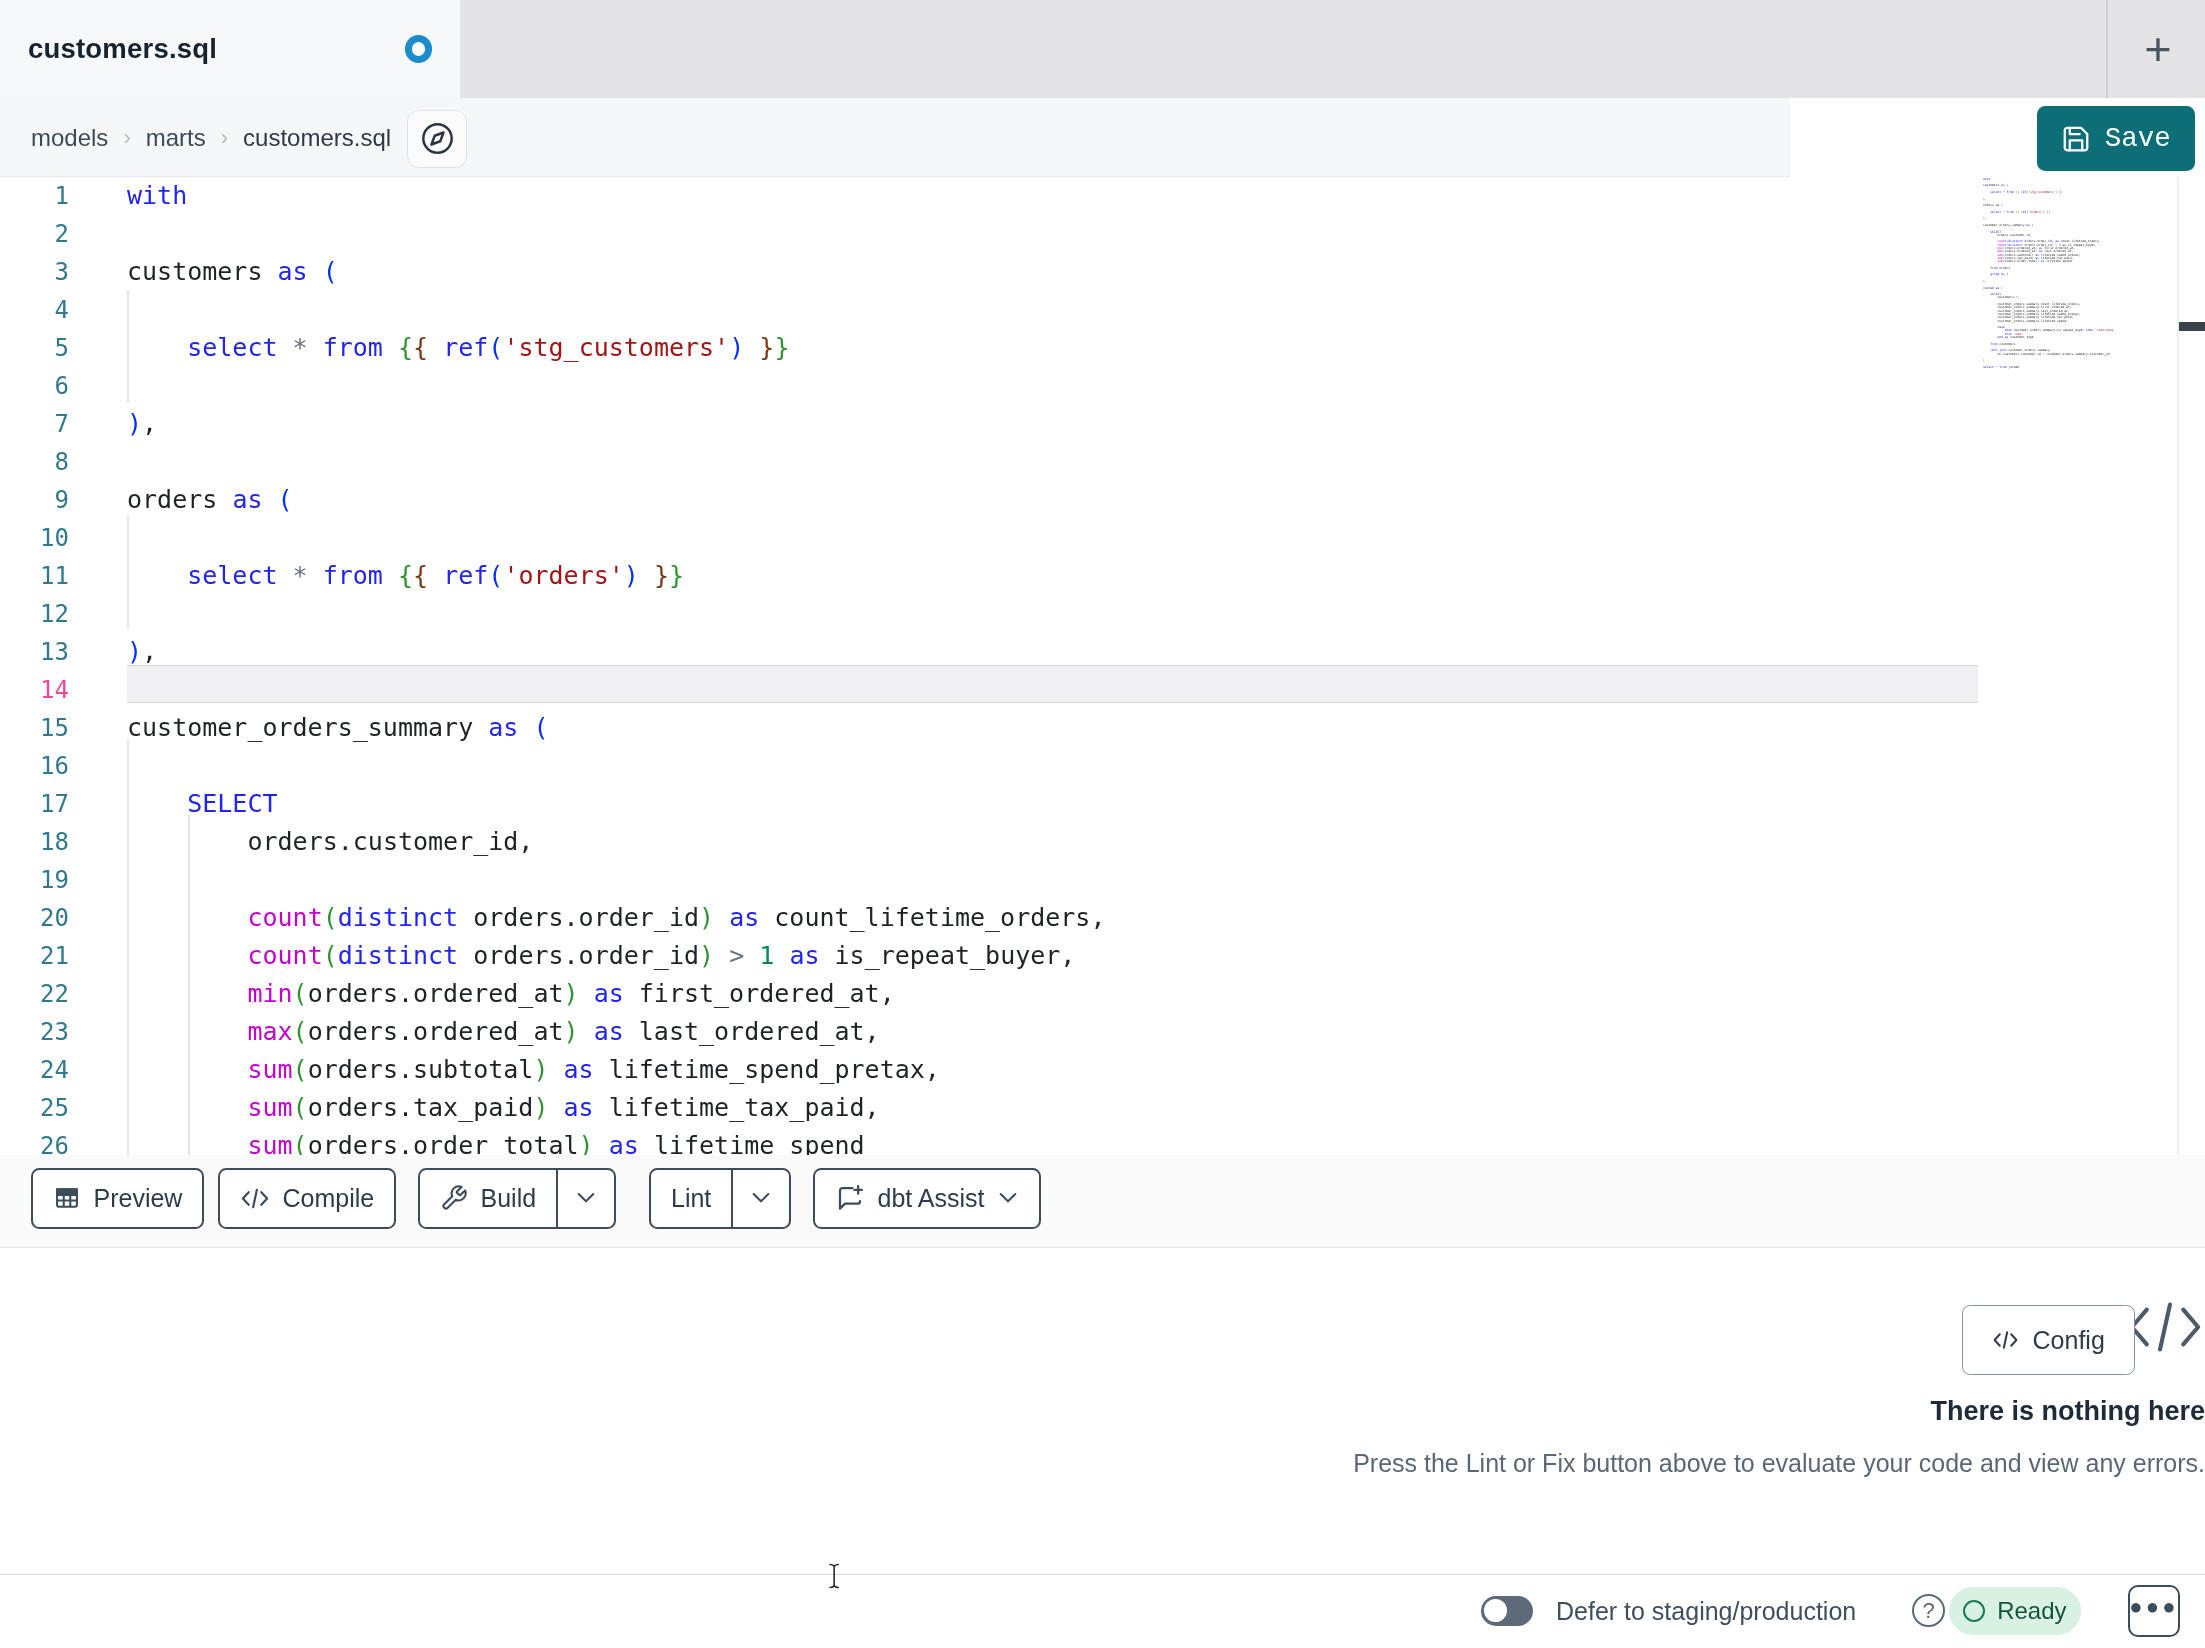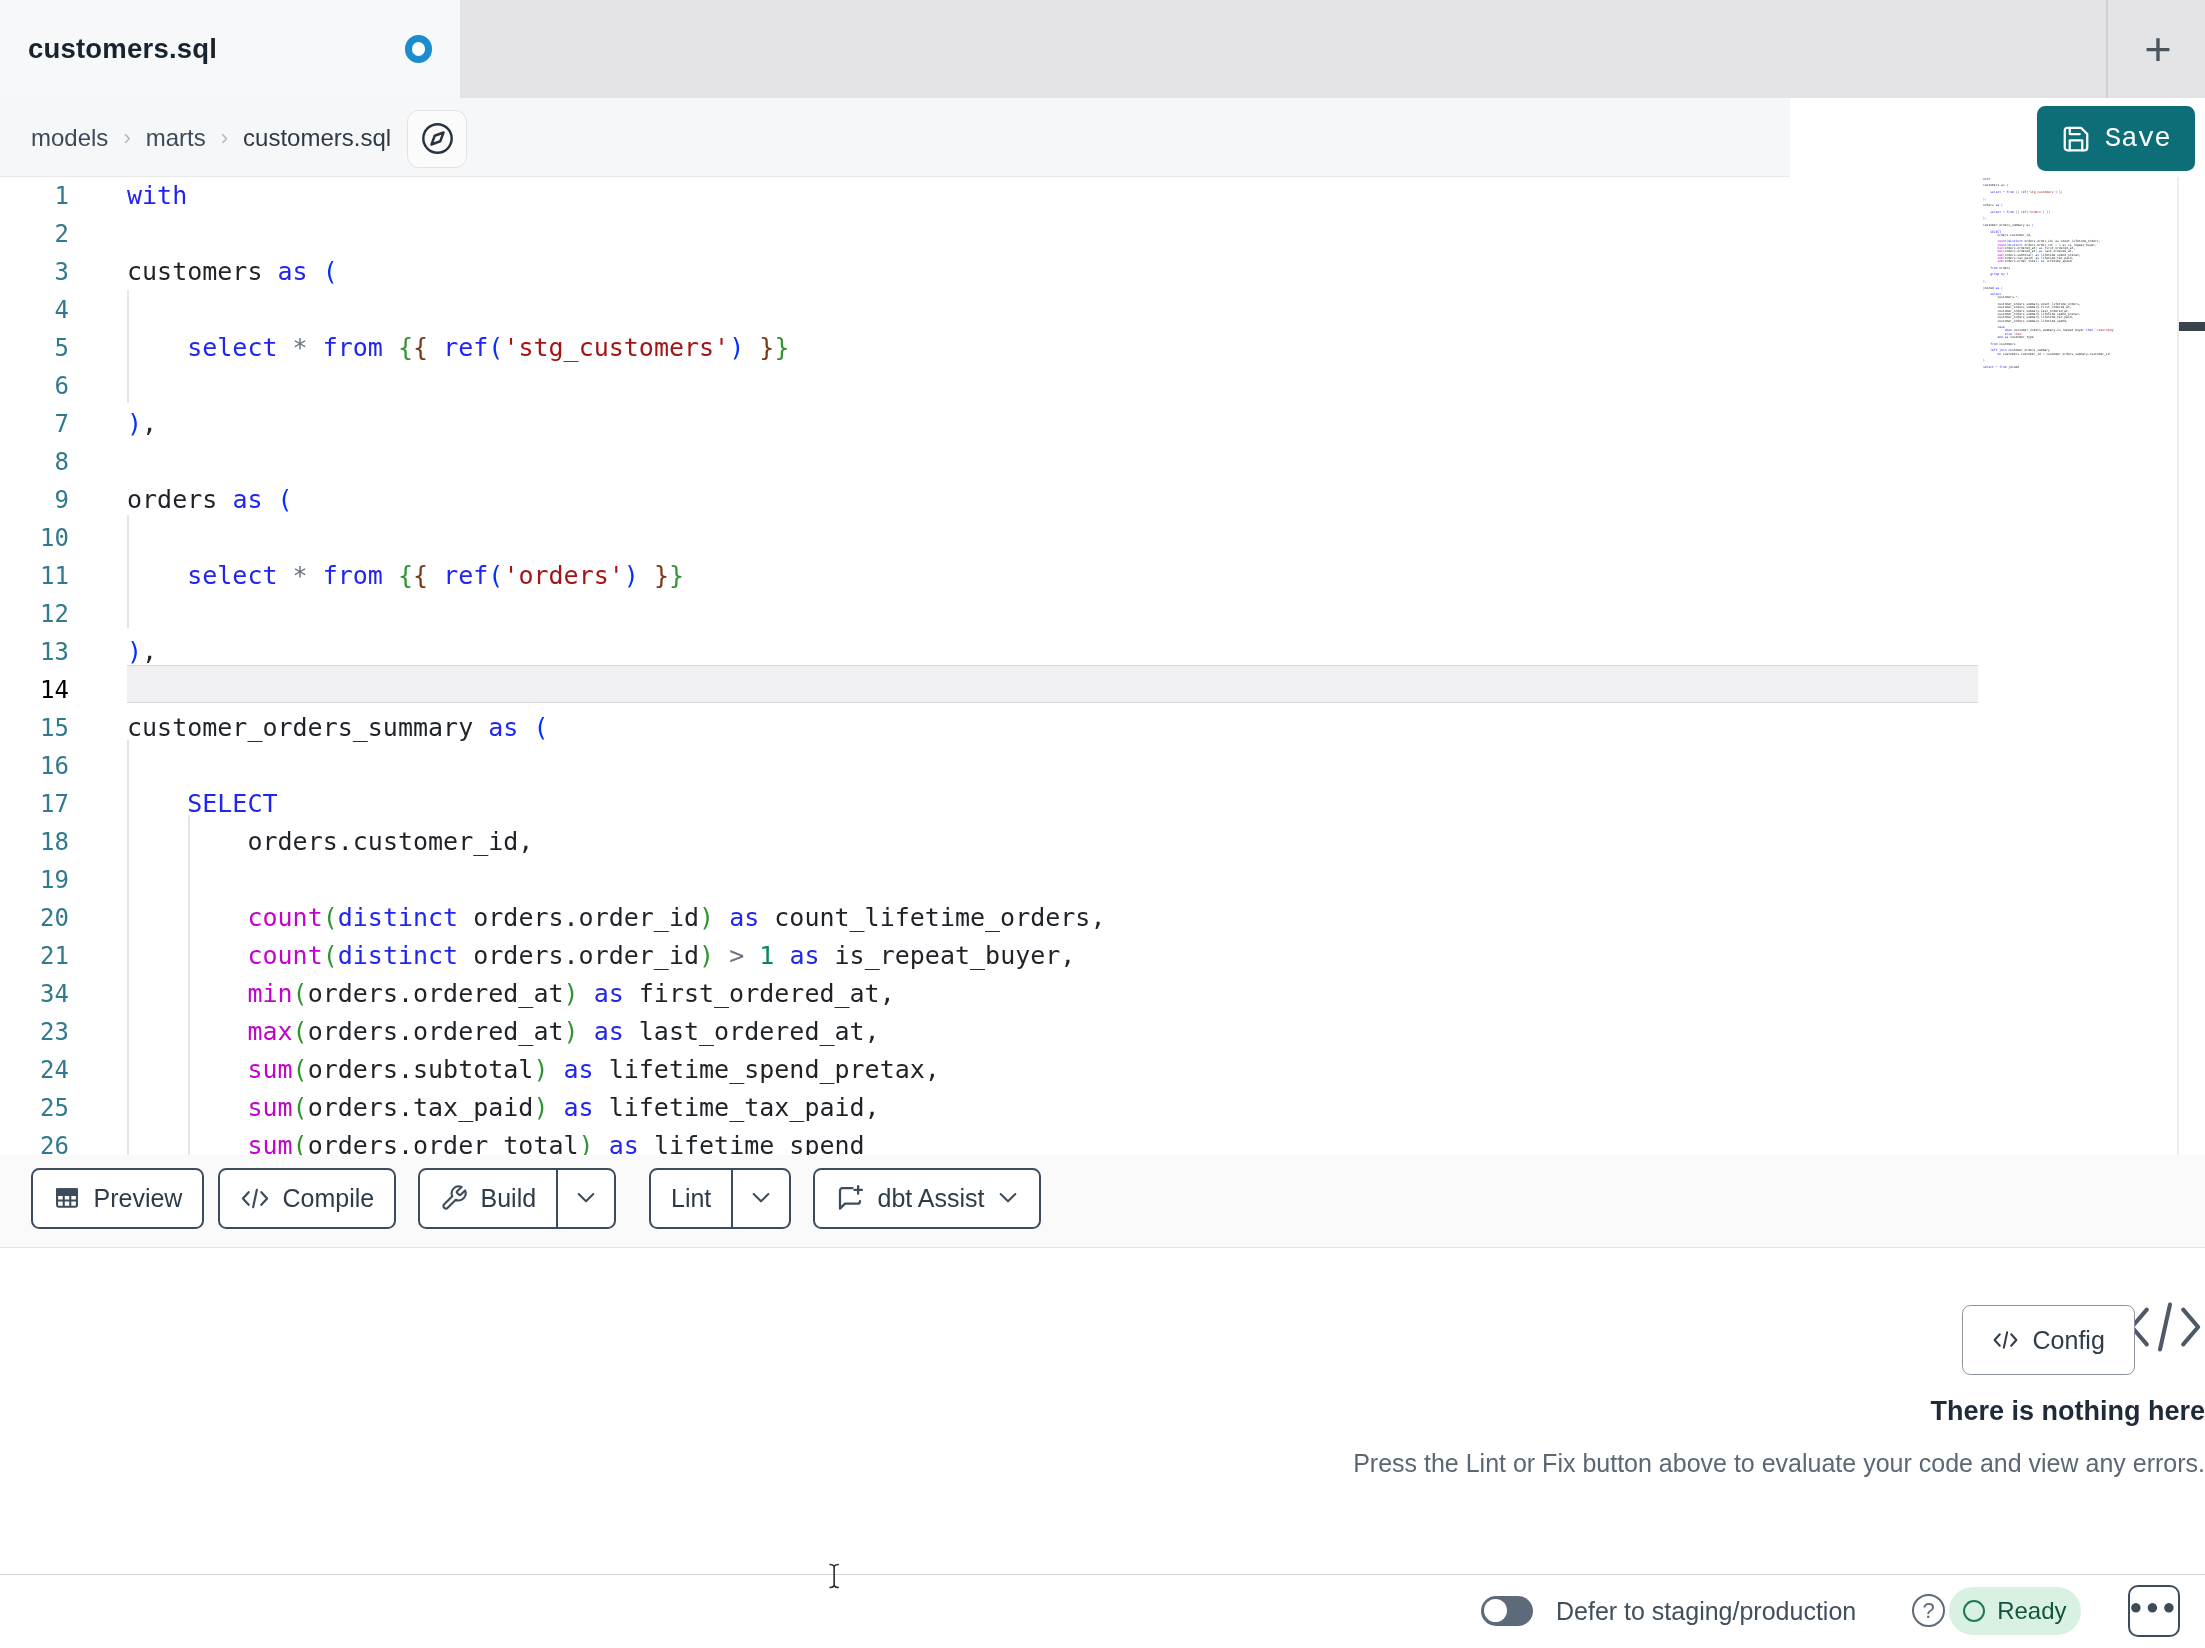--- a/index.html
+++ b/index.html
@@ -35,21 +35,21 @@
     border-radius:8.3px; color:#ffffff; display:flex; align-items:center; justify-content:center; gap:13.3px;
     font-size:27.5px; font-family:Liberation Mono, monospace;margin-left:22px;
   }
   
   .editor{ position:absolute; left:0; top:177px; width:2205px; height:978px; background:#ffffff; overflow:hidden; }
   .gutter{ position:absolute; left:0; top:0; width:108px; }
   .gutter .ln{
     height:38px; line-height:38px; text-align:right; padding-right:39px;
     font-family:"DejaVu Sans Mono", monospace; font-size:24px; color:#31798e;
   }
-  .gutter .ln.active{ color:#000000; }
+  .gutter .ln.active{ color:#ec4899; }
   .cur-line{
     position:absolute; left:127px; top:488px; width:1851px; height:38px;
     background:#f0f0f2; border-top:1.7px solid #d6d6d9; border-bottom:1.7px solid #d6d6d9;
   }
   .guide{ position:absolute; width:1.7px; background:#e5e5e7; }
   .code{
     position:absolute; left:127px; top:0; width:1851px;
     font-family:"DejaVu Sans Mono", monospace; font-size:25px;
   }
   .code .code-line{ height:38px; line-height:38px; white-space:pre; position:relative; }
@@ -167,21 +167,21 @@
         <div class="ln">12</div>
         <div class="ln">13</div>
         <div class="ln active">14</div>
         <div class="ln">15</div>
         <div class="ln">16</div>
         <div class="ln">17</div>
         <div class="ln">18</div>
         <div class="ln">19</div>
         <div class="ln">20</div>
         <div class="ln">21</div>
-        <div class="ln">34</div>
+        <div class="ln">22</div>
         <div class="ln">23</div>
         <div class="ln">24</div>
         <div class="ln">25</div>
         <div class="ln">26</div>
       </div>
 
     <div class="guide" style="left:127px; top:113px; height:113px;"></div>
     <div class="guide" style="left:127px; top:338px; height:113px;"></div>
     <div class="guide" style="left:127px; top:563px; height:415px;"></div>
     <div class="guide" style="left:188px; top:638px; height:340px;"></div>

